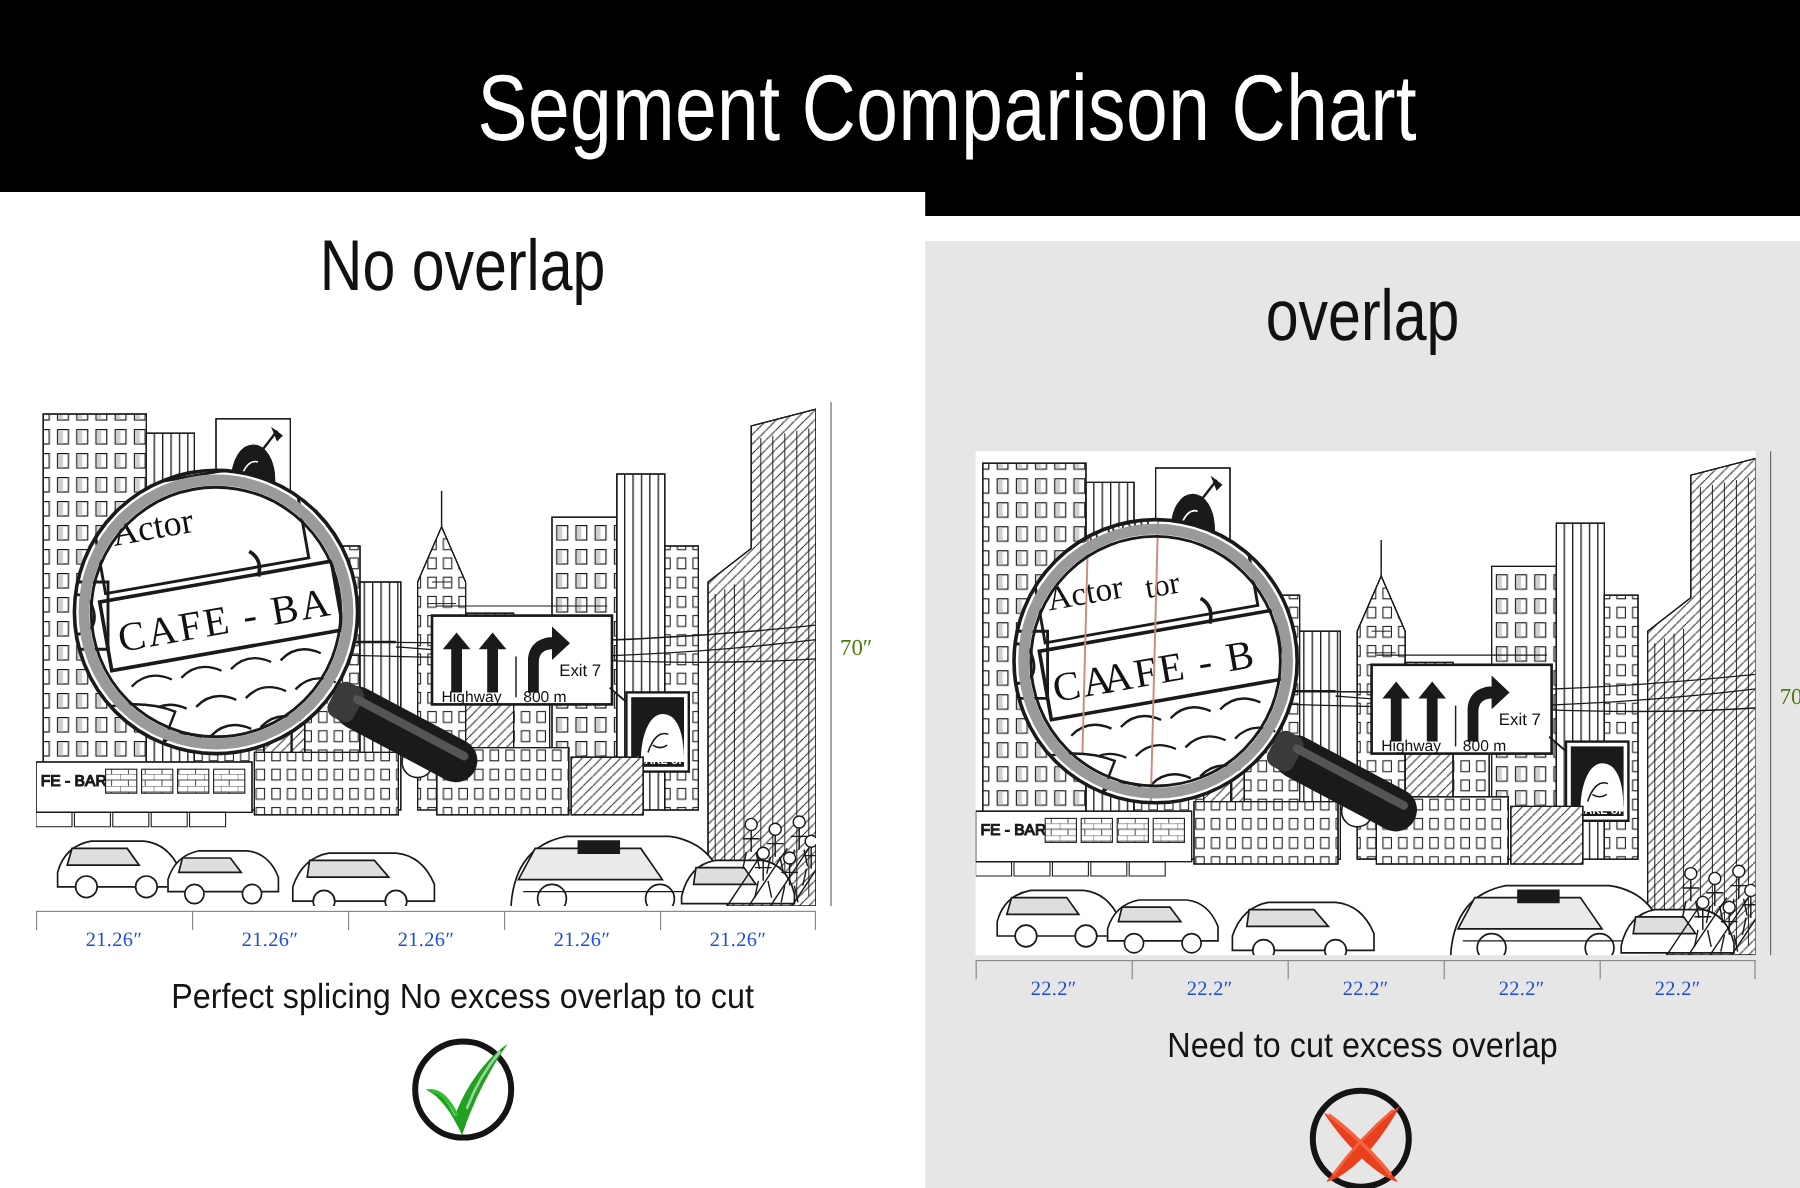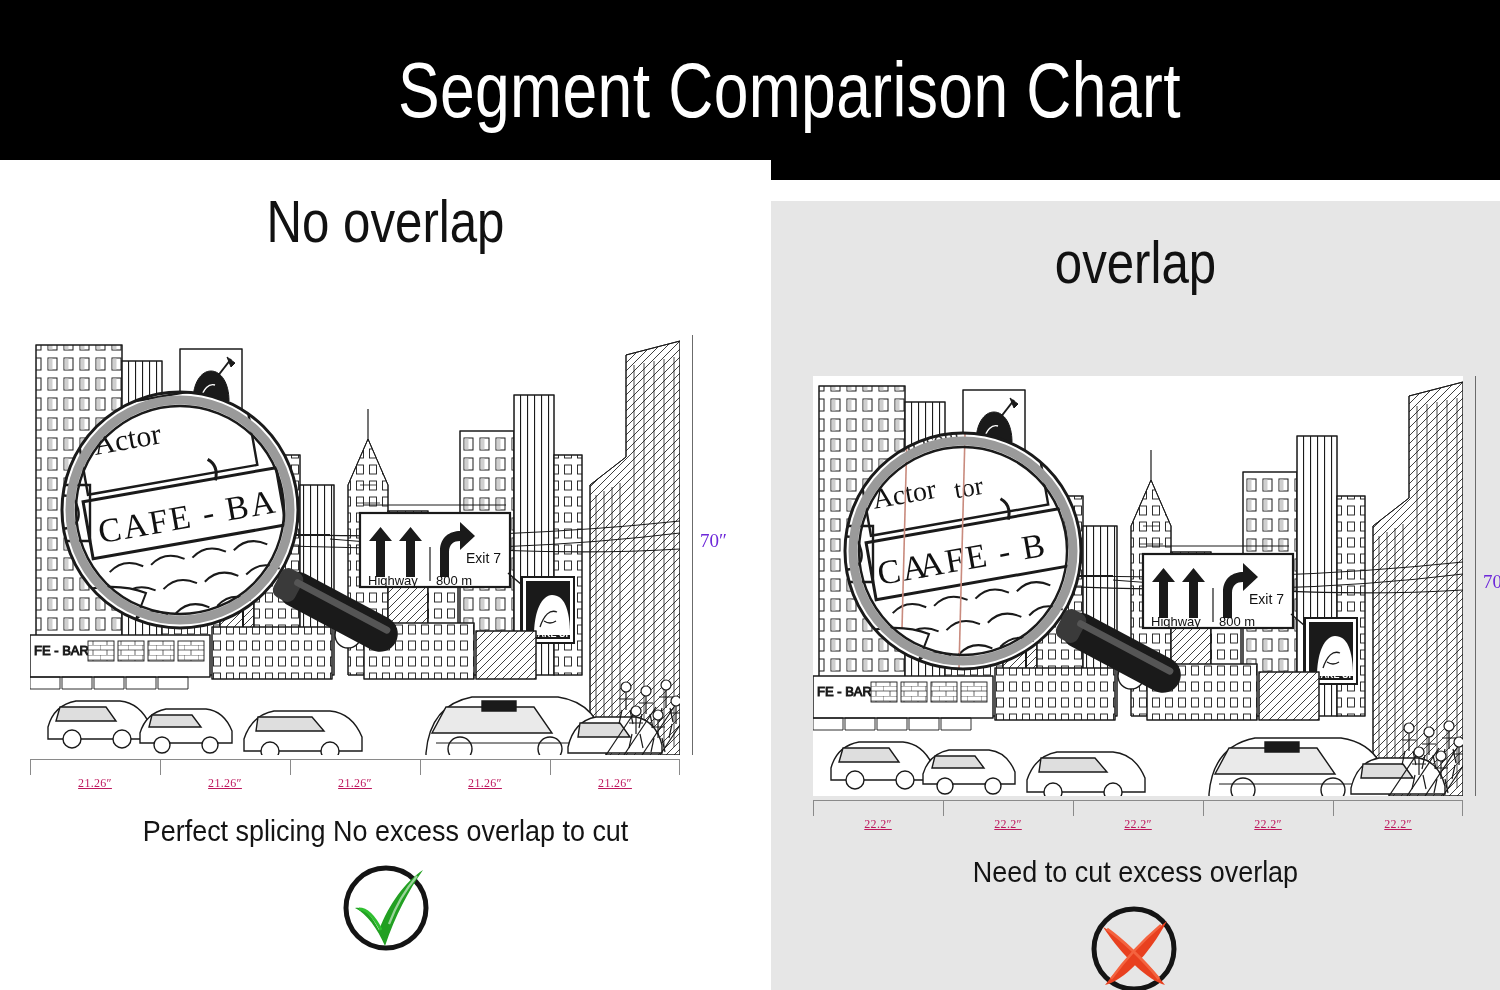--- a/index.html
+++ b/index.html
@@ -64,21 +64,21 @@
 
   
   .vdim{
     position:absolute;left:656px;top:0;height:420px;width:70px;
   }
   .vdim .vline{
     position:absolute;left:6px;top:0;width:1px;height:420px;background:#6b6b6b;
   }
   .vdim .vlabel{
     position:absolute;left:14px;top:195px;
-    font-size:19px;color:#6d28d9;white-space:nowrap;
+    font-size:19px;color:#4d7c0f;white-space:nowrap;
     font-family:"Liberation Serif","DejaVu Serif",serif;
   }
 
   
   .hdim{
     position:absolute;left:0;top:424px;width:650px;height:42px;
   }
   .hdim .hline{
     position:absolute;left:0;top:0;width:650px;height:1px;background:#8a8a8a;
   }
@@ -89,25 +89,24 @@
     position:relative;flex:1 1 0;height:42px;
     display:flex;align-items:center;justify-content:center;
   }
   .hdim .seg::before{
     content:"";position:absolute;left:0;top:0;width:1px;height:16px;background:#8a8a8a;
   }
   .hdim .seg:last-child::after{
     content:"";position:absolute;right:0;top:0;width:1px;height:16px;background:#8a8a8a;
   }
   .hdim .seg span{
-    font-size:12px;color:#be185d;
+    font-size:17px;color:#1d4ed8;
     font-family:"Liberation Serif","DejaVu Serif",serif;
     letter-spacing:0.3px;
     margin-top:6px;
-    text-decoration:underline;
   }
 
   
   .caption{
     position:absolute;top:655px;left:0;width:100%;
     text-align:center;font-size:29px;color:#141414;
     transform:scaleX(0.93);
     white-space:nowrap;
   }
   .verdict{

